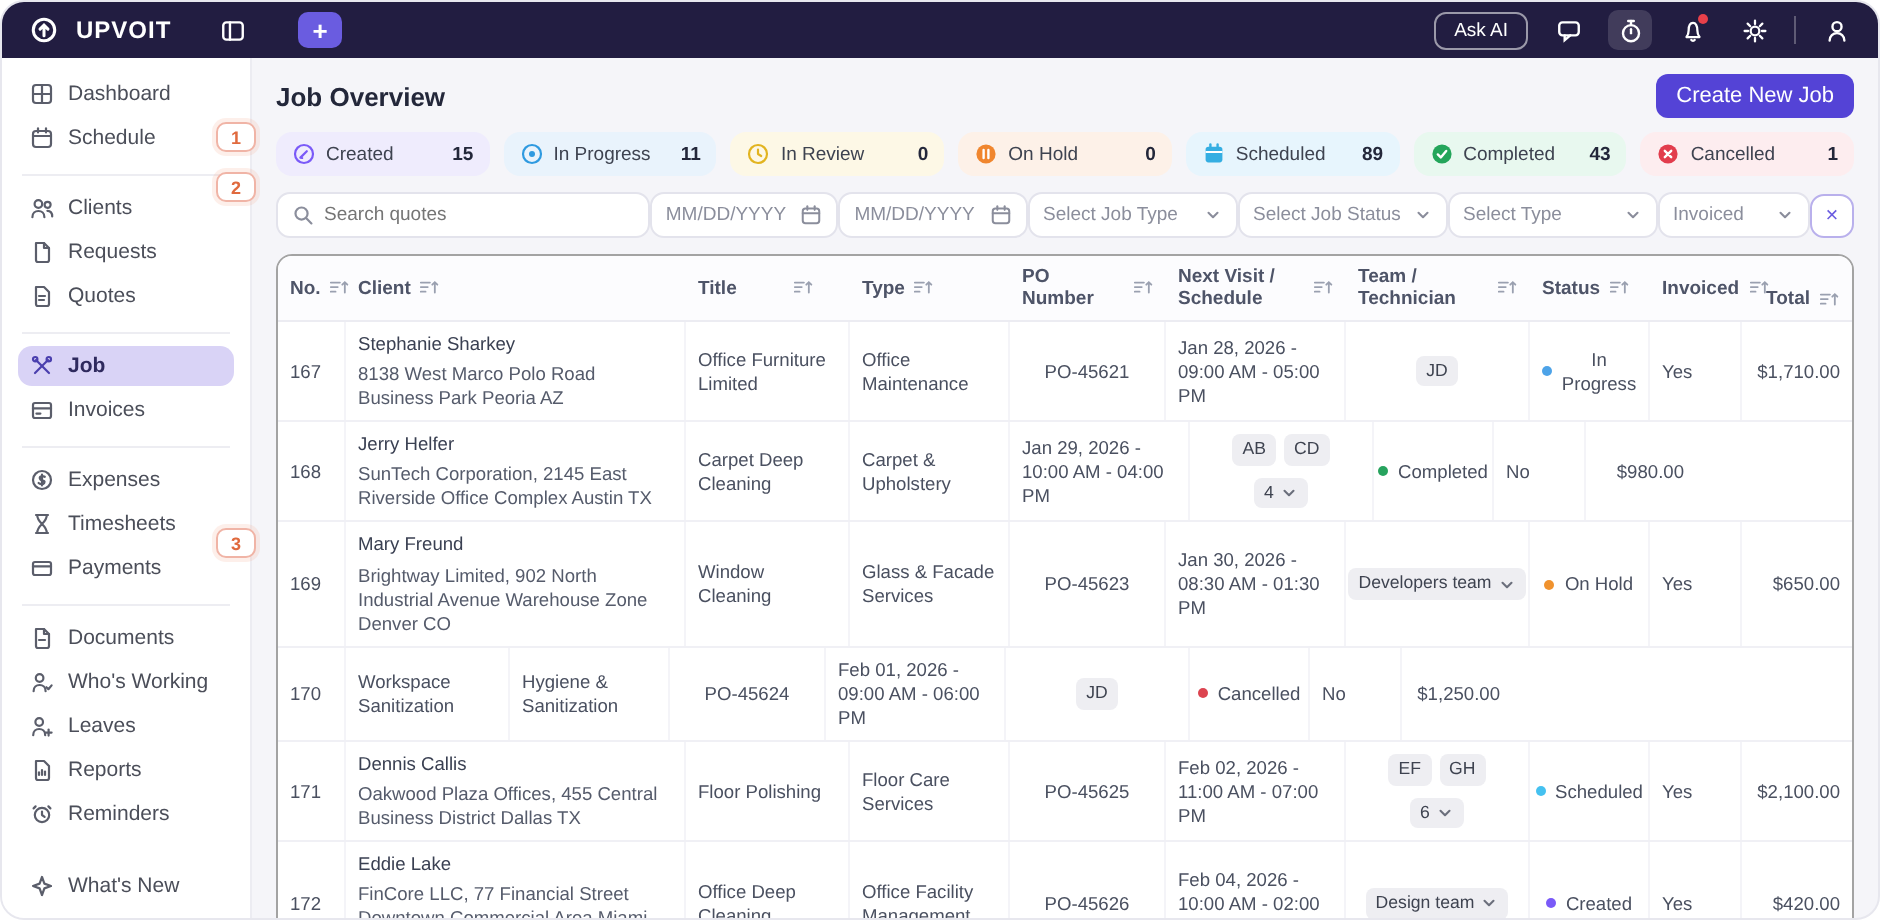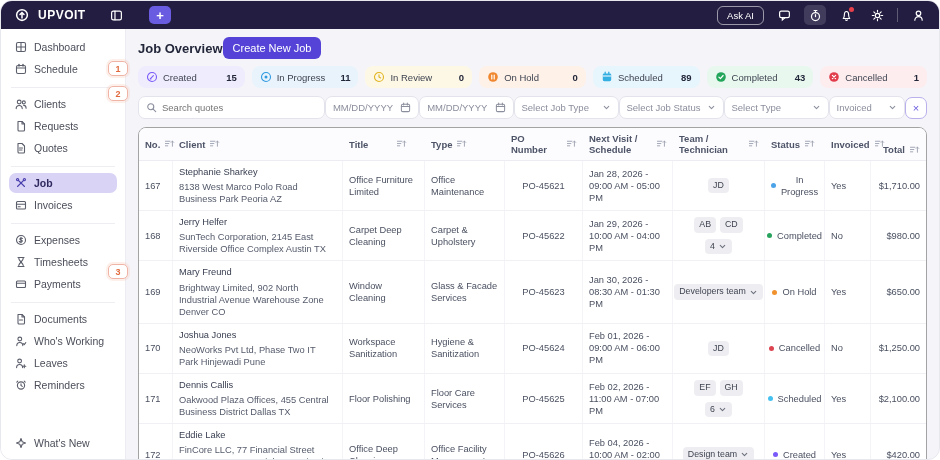--- a/index.html
+++ b/index.html
@@ -24,21 +24,21 @@
   .shell { display:flex; height:432px; }
   .sidebar { width:125px; background:#ffffff; border-right:1px solid #ececf2; padding:8px 8px 6px 8px; display:flex; flex-direction:column; font-size:10.5px; color:#4b4e59; }
   .sb-item { display:flex; align-items:center; gap:7px; padding:4px 6px; border-radius:7px; cursor:pointer; margin-bottom:2px; white-space:nowrap; }
   .sb-item .ic { display:inline-flex; color:#5b5e6b; }
   .sb-item.active { background:#d9d3f6; color:#2f2a5e; font-weight:bold; }
   .sb-item.active .ic { color:#4a3fae; }
   .sb-div { height:1px; background:#ededf2; margin:6px 2px; }
   .sb-footer { margin-top:auto; }
 
   .content { flex:1; padding:8px 12px 0 12px; display:flex; flex-direction:column; }
-  .title-row { display:flex; align-items:center; justify-content:flex-start; margin-bottom:7px; }
+  .title-row { display:flex; align-items:center; justify-content:space-between; margin-bottom:7px; }
   .page-title { font-size:13px; font-weight:bold; color:#23273a; }
   .create-btn { background:#5443d6; color:#fff; border:none; border-radius:6px; font-size:11px; padding:5px 10px; cursor:pointer; font-family:inherit; }
 
   
   .pills { display:flex; gap:7px; margin-bottom:8px; }
   .pill { flex:1; display:flex; align-items:center; gap:5px; border-radius:8px; padding:5px 8px; font-size:9.5px; color:#3e4350; cursor:pointer; }
   .pill .cnt { margin-left:auto; font-weight:bold; color:#23273a; }
   .pill .ic { display:inline-flex; }
 
   
@@ -270,20 +270,31 @@
               <path d="M1.6 10.6c0-2 1.4-3.1 3-3.1s3 1.1 3 3.1"></path>
               <line x1="9.3" y1="7.8" x2="9.3" y2="10.8"></line>
               <line x1="7.8" y1="9.3" x2="10.8" y2="9.3"></line>
             </svg>
           </span>
           <span>Leaves</span>
         </div>
         <div class="sb-item">
           <span class="ic">
             <svg width="12" height="12" viewBox="0 0 12 12" fill="none" stroke="currentColor" stroke-width="1.1" stroke-linecap="round" stroke-linejoin="round">
+              <path d="M3 1.5h4l2.5 2.5v6a1 1 0 0 1-1 1H4a1 1 0 0 1-1-1z"></path>
+              <line x1="4.5" y1="8.5" x2="4.5" y2="7.2"></line>
+              <line x1="6" y1="8.5" x2="6" y2="6"></line>
+              <line x1="7.5" y1="8.5" x2="7.5" y2="6.8"></line>
+            </svg>
+          </span>
+          <span>Reports</span>
+        </div>
+        <div class="sb-item">
+          <span class="ic">
+            <svg width="12" height="12" viewBox="0 0 12 12" fill="none" stroke="currentColor" stroke-width="1.1" stroke-linecap="round" stroke-linejoin="round">
               <circle cx="6" cy="6.5" r="3.6"></circle>
               <path d="M6 4.8v1.7l1.3.9"></path>
               <path d="M2.8 2.2l-1 1M9.2 2.2l1 1"></path>
             </svg>
           </span>
           <span>Reminders</span>
         </div>
         <div class="sb-item sb-footer">
           <span class="ic">
             <svg width="12" height="12" viewBox="0 0 12 12" fill="none" stroke="currentColor" stroke-width="1.1" stroke-linecap="round" stroke-linejoin="round">
@@ -559,21 +570,20 @@
               <div class="td c9">$1,710.00</div>
             </div>
             <div class="t-row">
               <div class="td c0">168</div>
               <div class="td c1">
                 <div class="cl-name">Jerry Helfer</div>
                 <div class="cl-addr">SunTech Corporation, 2145 East Riverside Office Complex Austin TX</div>
               </div>
               <div class="td c2">Carpet Deep Cleaning</div>
               <div class="td c3">Carpet &amp; Upholstery</div>
-              <div class="td c4">PO-45622</div>
               <div class="td c5">
                 <div>Jan 29, 2026 -</div>
                 <div>10:00 AM - 04:00 PM</div>
               </div>
               <div class="td c6 chiprow">
                 <span class="chip">
                   <span>AB</span>
                 </span>
                 <span class="chip">
                   <span>CD</span>
@@ -619,24 +629,20 @@
               </div>
               <div class="td c7 statuscell">
                 <span class="dot" style="background: rgb(240, 146, 46);"></span>
                 <span>On Hold</span>
               </div>
               <div class="td c8">Yes</div>
               <div class="td c9">$650.00</div>
             </div>
             <div class="t-row">
               <div class="td c0">170</div>
-              <div class="td c1">
-                <div class="cl-name">Joshua Jones</div>
-                <div class="cl-addr">NeoWorks Pvt Ltd, Phase Two IT Park Hinjewadi Pune</div>
-              </div>
               <div class="td c2">Workspace Sanitization</div>
               <div class="td c3">Hygiene &amp; Sanitization</div>
               <div class="td c4">PO-45624</div>
               <div class="td c5">
                 <div>Feb 01, 2026 -</div>
                 <div>09:00 AM - 06:00 PM</div>
               </div>
               <div class="td c6 chiprow">
                 <span class="chip">
                   <span>JD</span>

